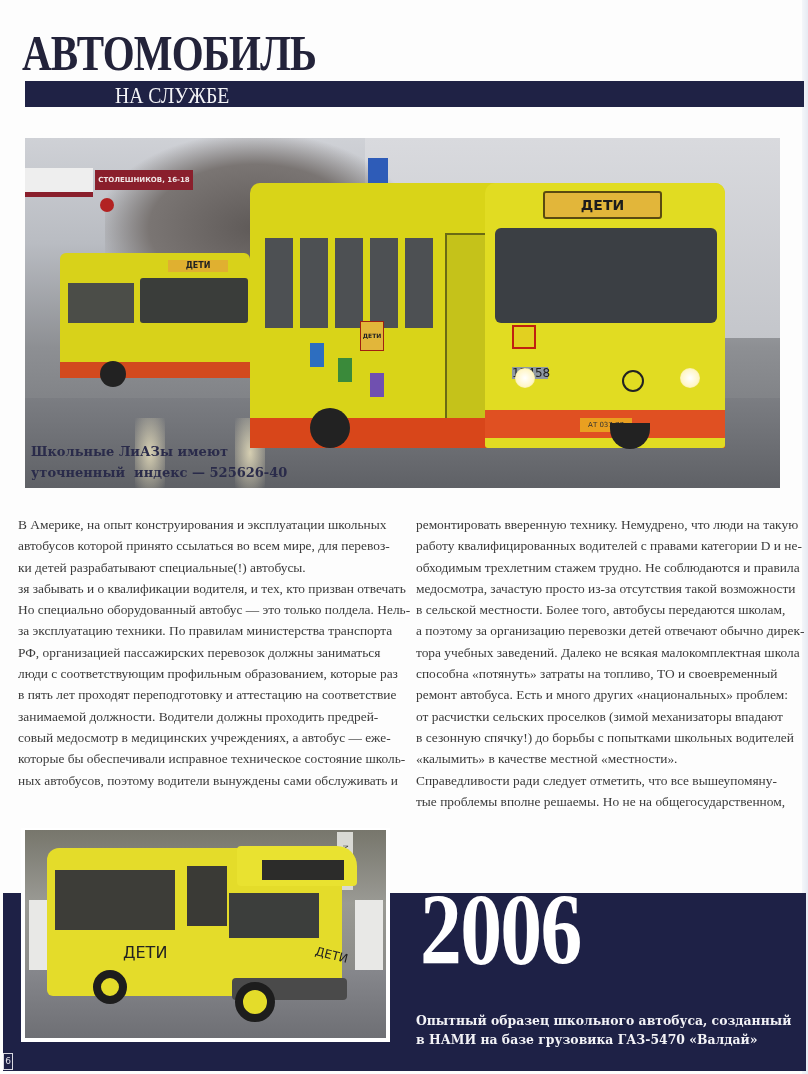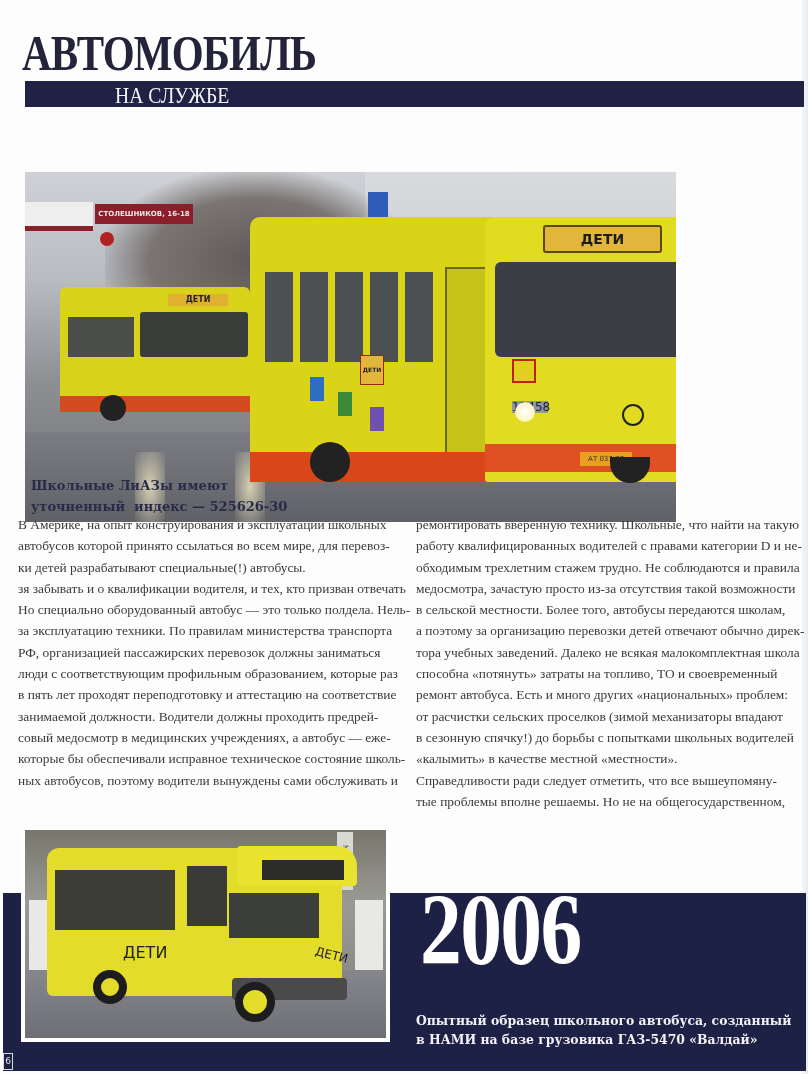--- a/index.html
+++ b/index.html
@@ -49,24 +49,23 @@
       font-size: 24px;
       color: #f3f3f6;
       transform: scaleX(0.82);
       transform-origin: left top;
       white-space: nowrap;
     }
     
     .photo-top {
       position: absolute;
       left: 25px; top: 138px;
-      width: 651px; height: 350px;
+      width: 755px; height: 350px;
       overflow: hidden;
       background: linear-gradient(to bottom, #cfd1d6 0%, #b9bcc2 30%, #8d8f93 60%, #6d6f73 100%);
-      margin-top: 34px;
     }
     .photo-top .trees {
       position: absolute; left: 80px; top: 0; width: 300px; height: 150px;
       background: radial-gradient(ellipse at 50% 60%, #5f5a58 0%, #7a7573 50%, rgba(160,160,165,0) 75%);
     }
     .photo-top .building {
       position: absolute; left: 340px; top: 0; width: 415px; height: 200px;
       background: linear-gradient(to bottom, #d9dade, #c4c6cb);
     }
     .photo-top .road {
@@ -343,41 +342,41 @@
     <div class="light" style="left:265px"></div>
     <div class="logo"></div>
     <div class="light" style="left:430px"></div>
     <div class="bumper"></div>
     <div class="plate">АТ 037 77</div>
     <div class="wheel" style="left:60px; top:225px; width:40px; height:40px;"></div>
     <div class="wheel" style="left:360px; top:240px; width:40px; height:26px; border-radius:0 0 20px 20px;"></div>
   </div>
 
   <div class="photo-caption"><span>Школьные ЛиАЗы имеют</span>
-<span>уточненный  индекс — 525626-30</span></div>
+<span>уточненный  индекс — 525626-40</span></div>
 </div>
 
 <div class="col col-left">
   <span class="line">В Америке, на опыт конструирования и эксплуатации школьных</span>
   <span class="line">автобусов которой принято ссылаться во всем мире, для перевоз-</span>
   <span class="line">ки детей разрабатывают специальные(!) автобусы.</span>
   <span class="line">зя забывать и о квалификации водителя, и тех, кто призван отвечать</span>
   <span class="line">Но специально оборудованный автобус — это только полдела. Нель-</span>
   <span class="line">за эксплуатацию техники. По правилам министерства транспорта</span>
   <span class="line">РФ, организацией пассажирских перевозок должны заниматься</span>
   <span class="line">люди с соответствующим профильным образованием, которые раз</span>
   <span class="line">в пять лет проходят переподготовку и аттестацию на соответствие</span>
   <span class="line">занимаемой должности. Водители должны проходить предрей-</span>
   <span class="line">совый медосмотр в медицинских учреждениях, а автобус — еже-</span>
   <span class="line">которые бы обеспечивали исправное техническое состояние школь-</span>
   <span class="line">ных автобусов, поэтому водители вынуждены сами обслуживать и</span>
 </div>
 
 <div class="col col-right">
-  <span class="line">ремонтировать вверенную технику.  Школьные, что найти на такую</span>
+  <span class="line">ремонтировать вверенную технику.  Немудрено, что люди на такую</span>
   <span class="line">работу квалифицированных водителей с правами категории D и не-</span>
   <span class="line">обходимым трехлетним стажем трудно. Не соблюдаются и правила</span>
   <span class="line">медосмотра, зачастую просто из-за отсутствия такой возможности</span>
   <span class="line">в сельской местности. Более того, автобусы передаются школам,</span>
   <span class="line">а поэтому за организацию перевозки детей отвечают обычно дирек-</span>
   <span class="line">тора учебных заведений. Далеко не всякая малокомплектная школа</span>
   <span class="line">способна «потянуть» затраты на топливо, ТО и своевременный</span>
   <span class="line">ремонт автобуса. Есть и много других «национальных» проблем:</span>
   <span class="line">от расчистки сельских проселков (зимой механизаторы впадают</span>
   <span class="line">в сезонную спячку!) до борьбы с попытками школьных водителей</span>

